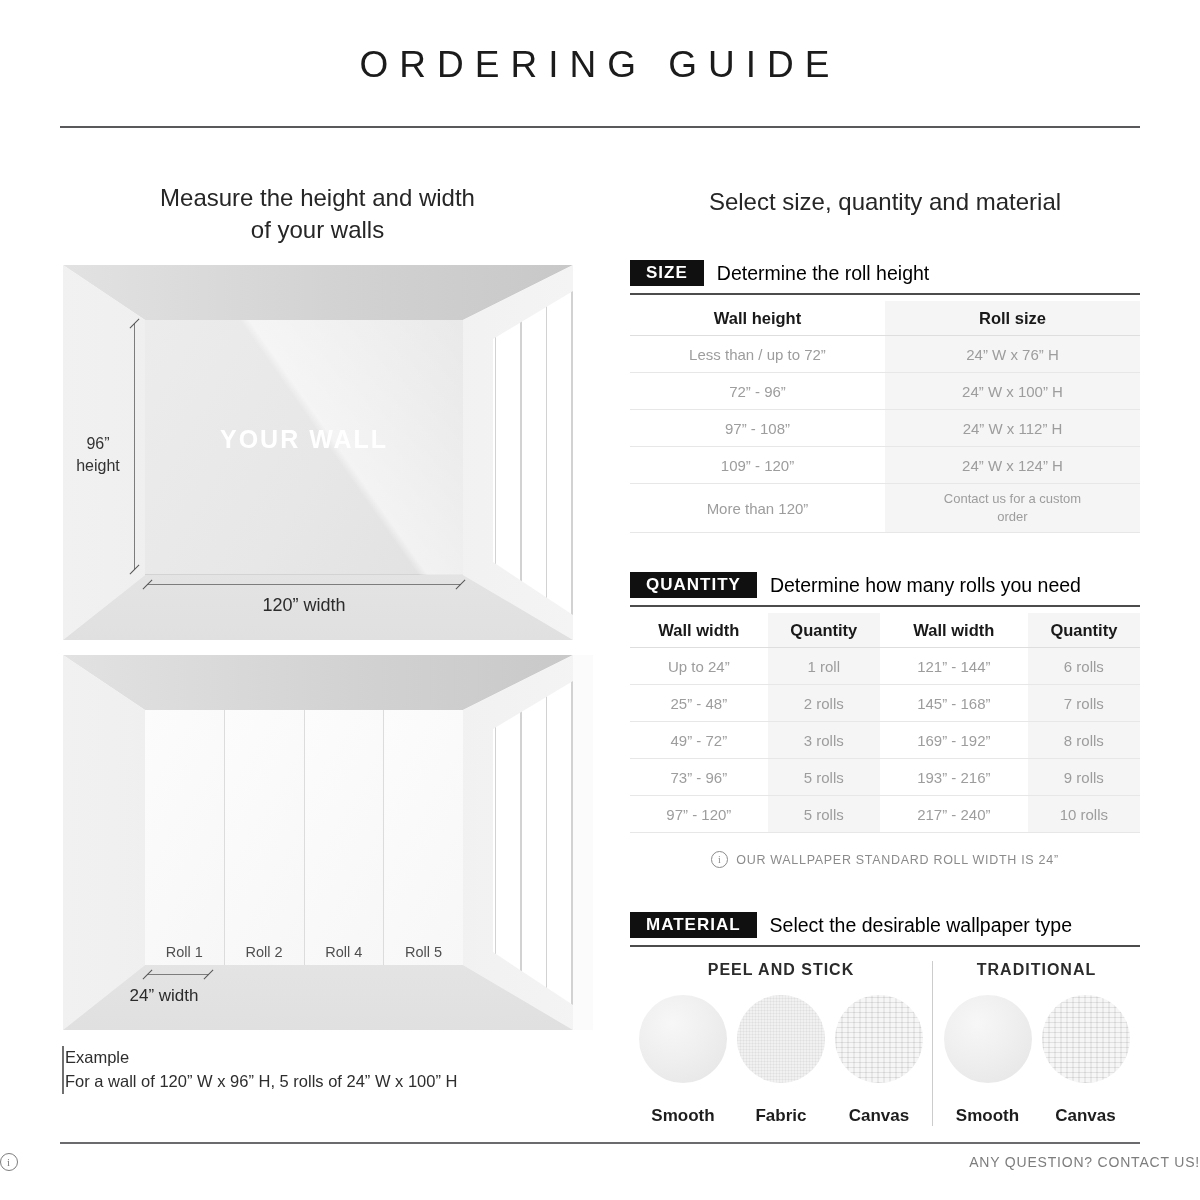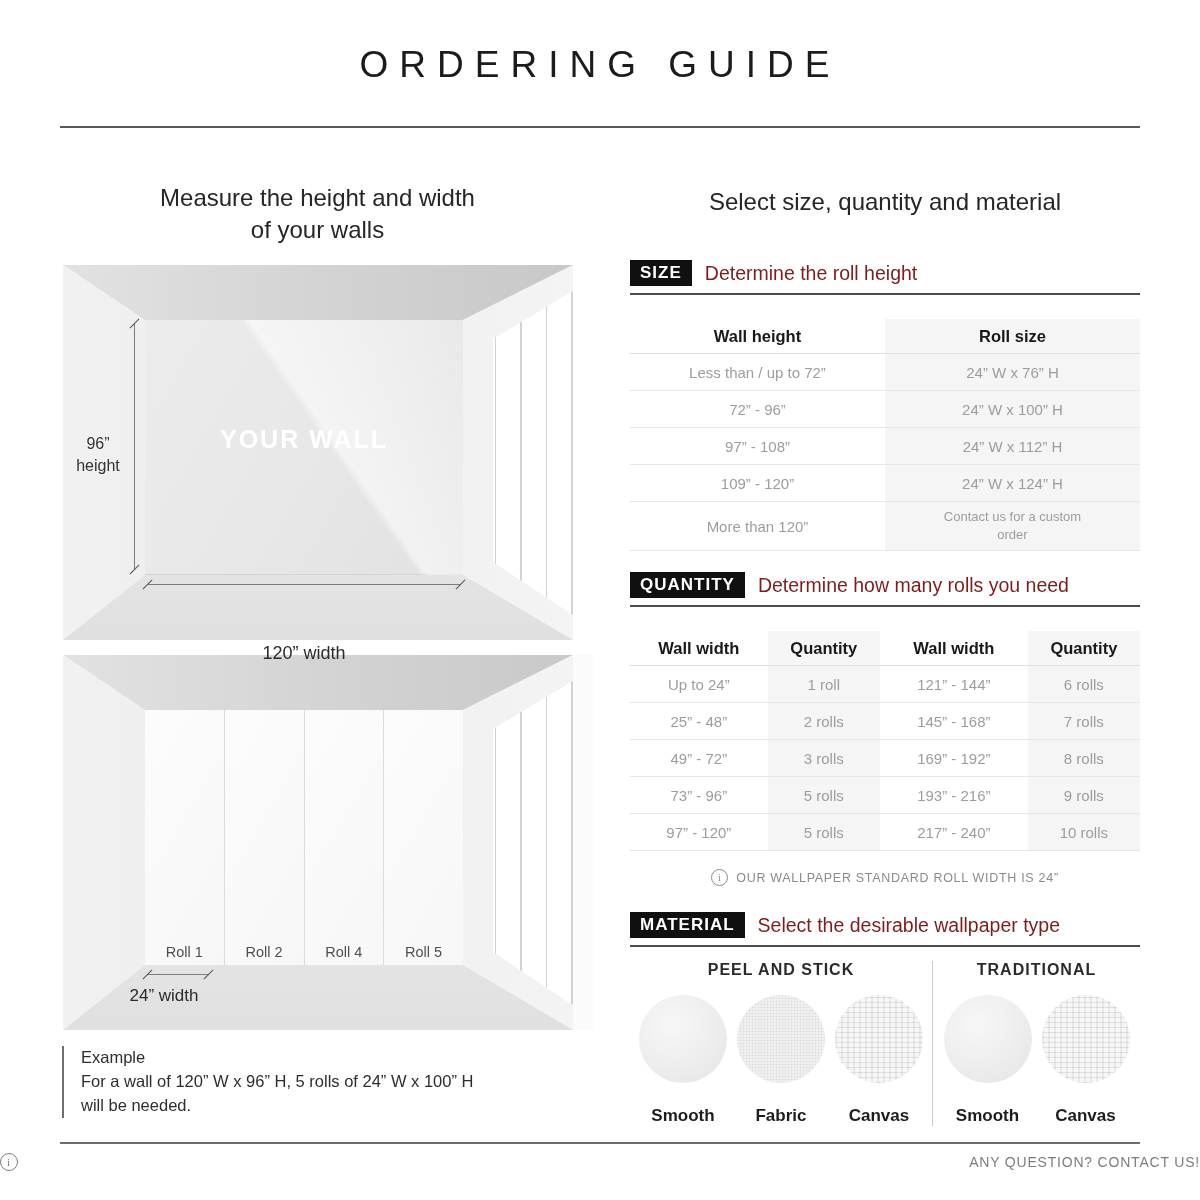--- a/index.html
+++ b/index.html
@@ -82,48 +82,48 @@
   .dim-h::before{left:0;}
   .dim-h::after{right:0;}
   .dim-width-full{left:84px;width:314px;}
   .dim-width-roll{left:84px;width:62px;}
   .height-label{
     position:absolute;left:0;top:168px;width:70px;text-align:center;
     font-size:16px;color:#333;line-height:1.35;z-index:5;
   }
   .width-label{
     position:absolute;left:82px;top:330px;width:318px;text-align:center;
-    font-size:18px;color:#2b2b2b;z-index:5;margin-top:48px;
+    font-size:18px;color:#2b2b2b;z-index:5;
   }
   .width-label-roll{
     position:absolute;left:45px;top:331px;width:112px;text-align:center;
     font-size:17px;color:#2b2b2b;z-index:5;
   }
   
   .example{
     position:absolute;left:62px;top:1046px;width:516px;
-    border-left:2px solid #6f6f6f;padding-left:17px;
+    border-left:2px solid #6f6f6f;padding-left:1px;
     font-size:16.5px;color:#2e2e2e;line-height:1.45;
   }
   
   .section{position:absolute;left:630px;width:510px;}
   .size-section{top:260px;}
   .quantity-section{top:572px;}
   .material-section{top:912px;}
   .section-head{
     display:flex;align-items:center;gap:13px;
     border-bottom:2px solid #4c4c4c;padding-bottom:7px;
   }
   .badge{
     background:#101010;color:#ffffff;font-weight:bold;font-size:17px;
-    letter-spacing:1px;padding:3px 10px;white-space:nowrap;
-  }
-  .section-title{font-size:19.5px;color:#7f1d1d;white-space:nowrap;}
-  
-  .dtable{margin-top:24px;width:100%;}
+    letter-spacing:1px;padding:3px 16px;white-space:nowrap;
+  }
+  .section-title{font-size:19.5px;color:#000000;white-space:nowrap;}
+  
+  .dtable{margin-top:6px;width:100%;}
   .trow{display:flex;border-bottom:1px solid #e7e7e7;}
   .thead{border-bottom-color:#dedede;}
   .cell{
     display:flex;align-items:center;justify-content:center;text-align:center;
     min-height:36px;font-size:15px;color:#9d9d9d;
   }
   .thead .cell{font-weight:bold;color:#191919;font-size:16.5px;min-height:34px;}
   .shade{background:#f5f5f5;}
   .sc1{width:50%;}
   .sc2{width:50%;}
@@ -232,21 +232,20 @@
           <div class="roll-label">Roll 5</div>
         </div>
     </div>
     <div class="dim dim-h dim-width-roll"></div>
     <div class="width-label-roll">24” width</div>
   </div>
 
   <div class="example">
     <div>Example</div>
     <div>For a wall of 120” W x 96” H, 5 rolls of 24” W x 100” H</div>
-    <div>will be needed.</div>
   </div>
 
   <div class="section size-section">
     <div class="section-head">
       <span class="badge">SIZE</span>
       <span class="section-title">Determine the roll height</span>
     </div>
     <div class="dtable">
       <div class="trow thead">
         <div class="cell sc1">Wall height</div>

